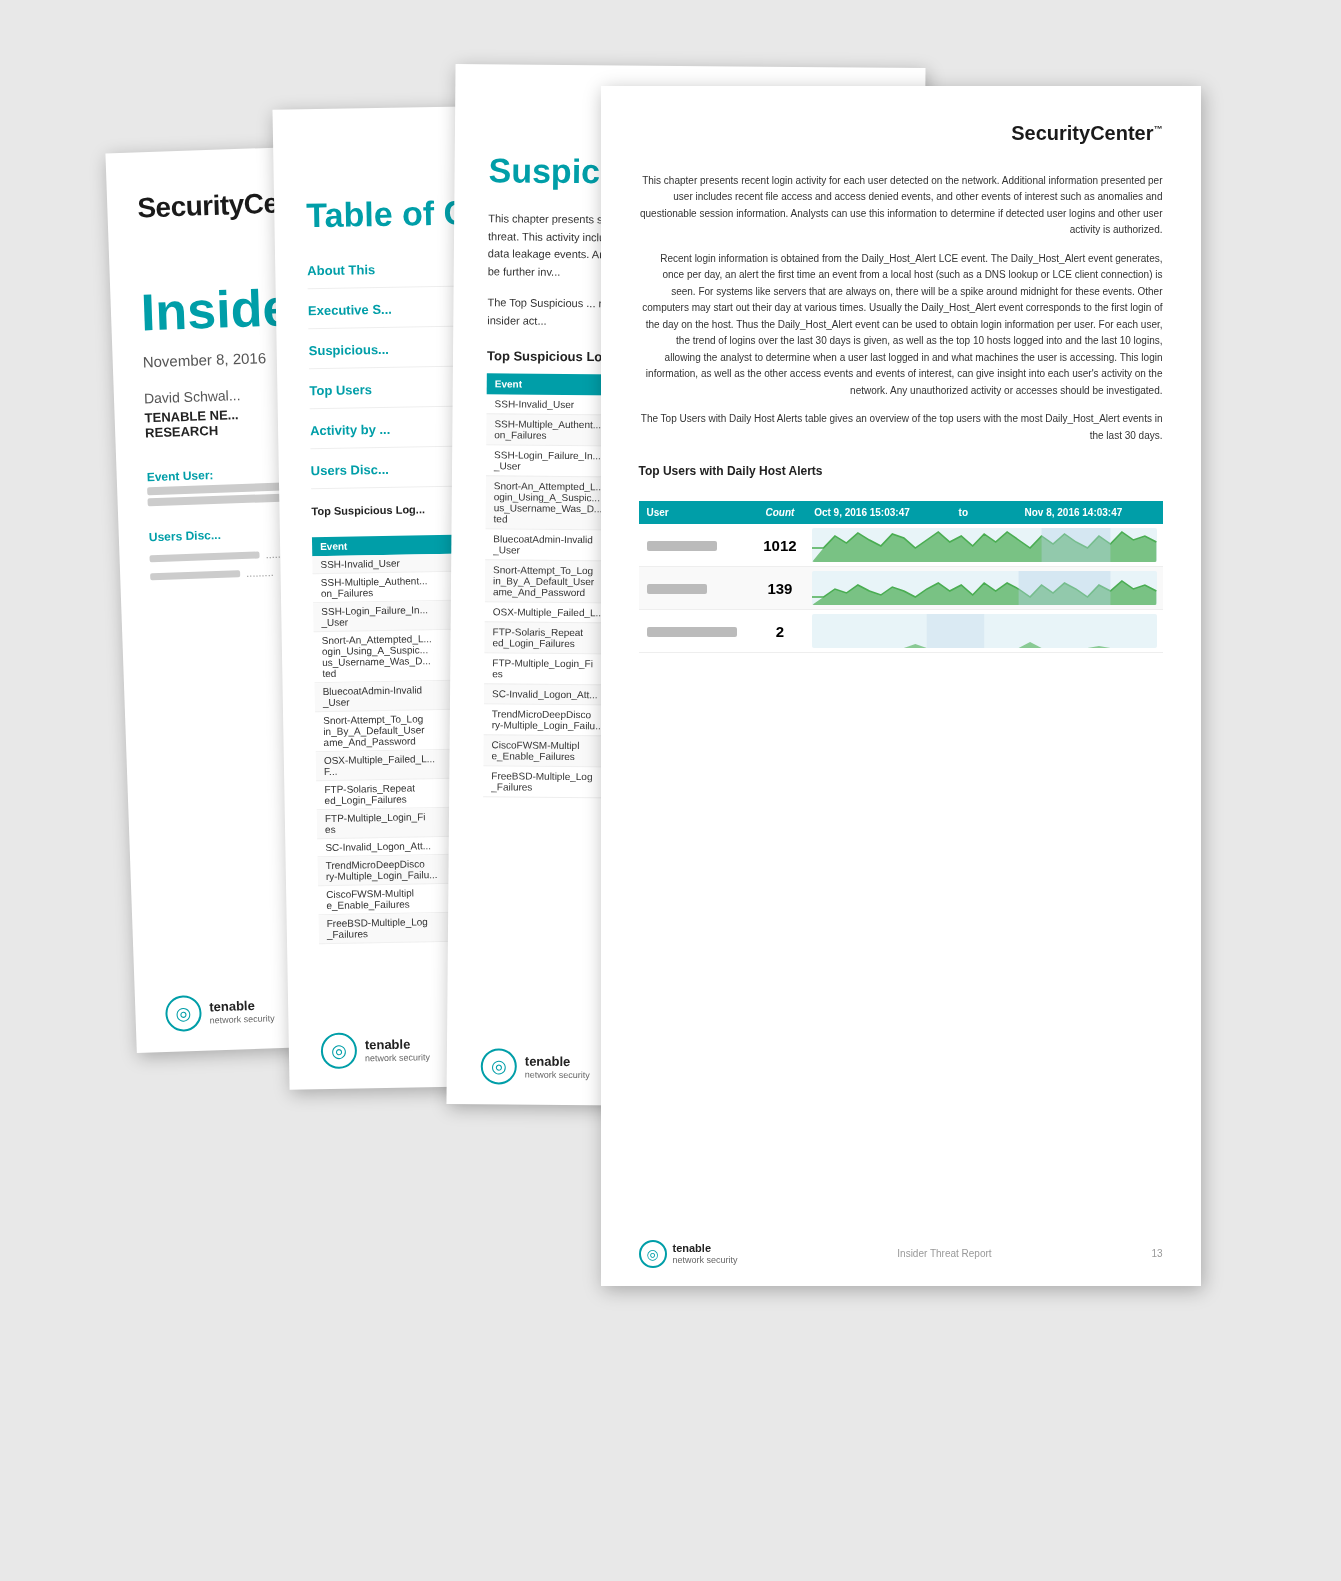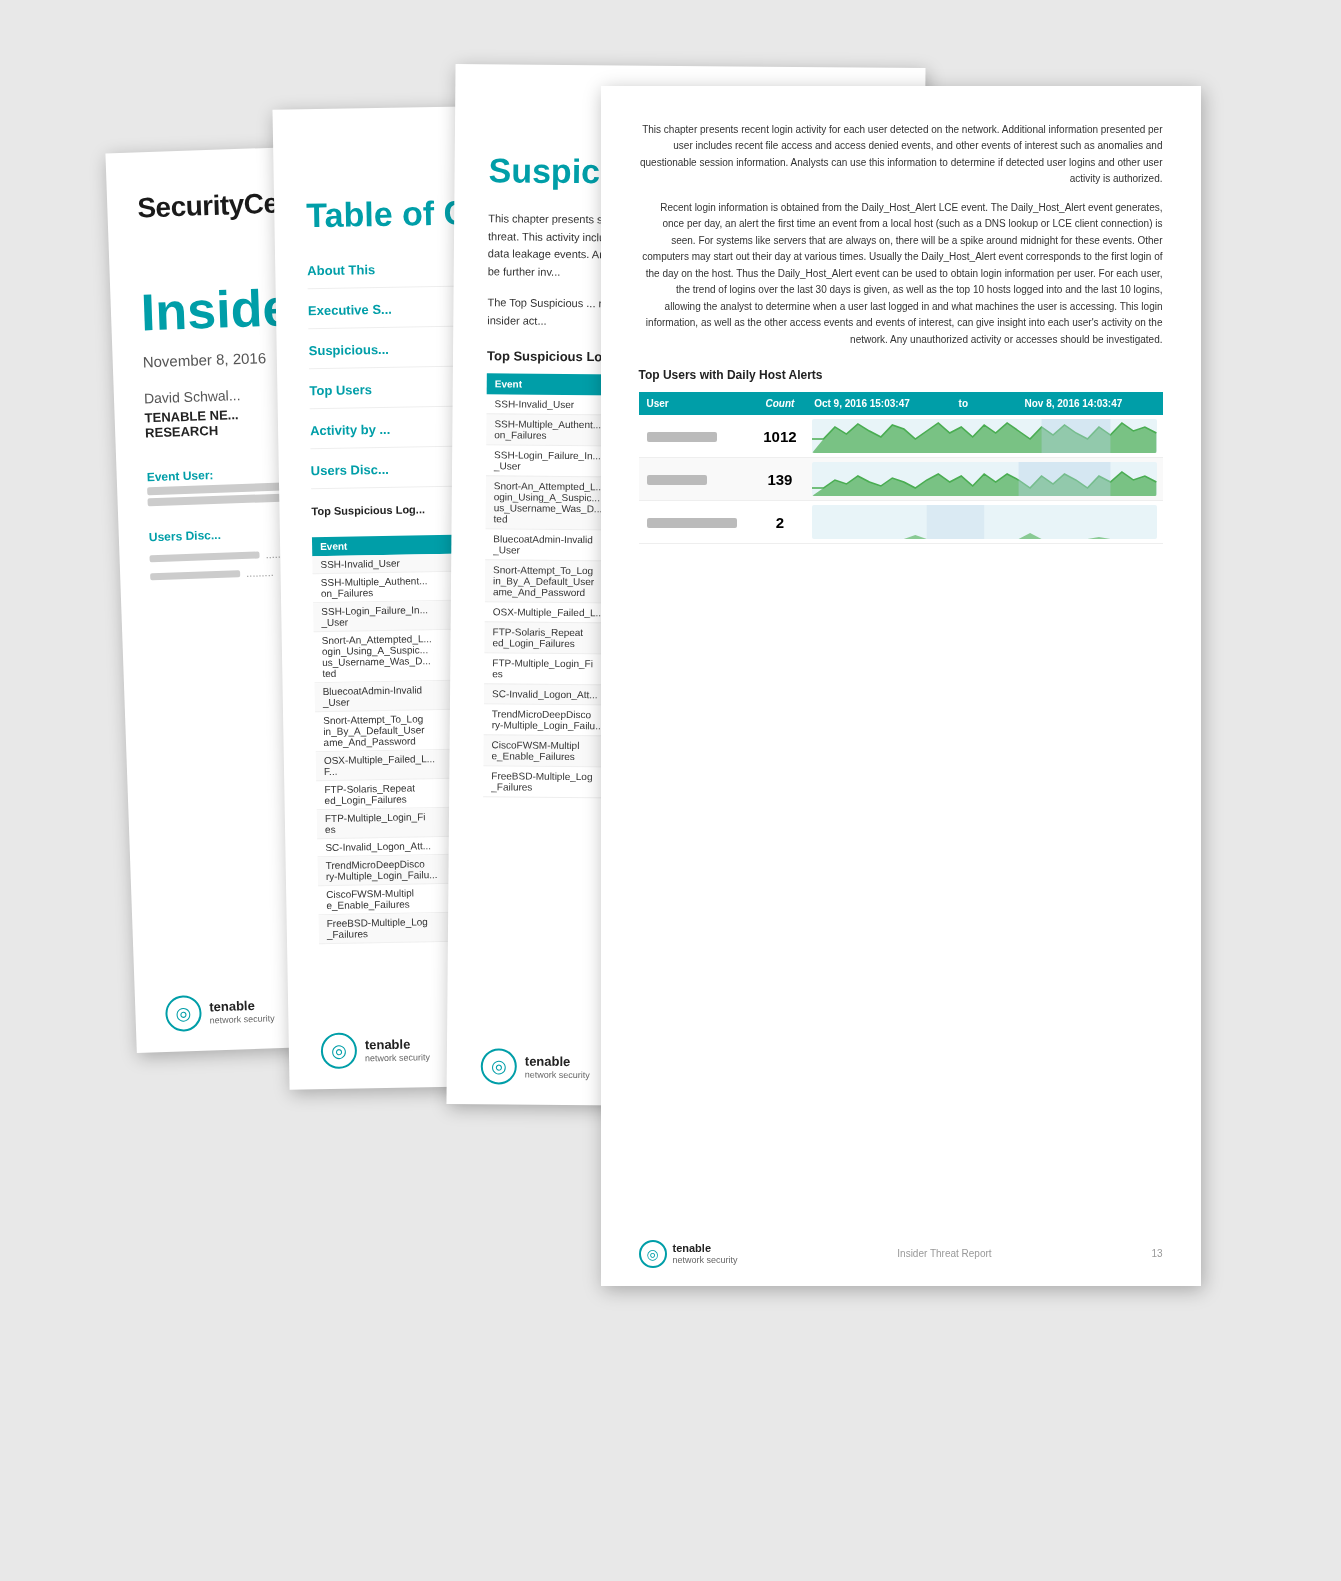--- a/index.html
+++ b/index.html
@@ -320,21 +320,21 @@
       color: #333;
       line-height: 1.65;
       margin-bottom: 12px;
       text-align: right;
     }
 
     .page-activity .act-section-head {
       font-size: 12px;
       font-weight: 700;
       color: #222;
-      margin-bottom: 10px;
+      margin-bottom: 23px;
       margin-top: 20px;
     }
 
     
     .act-table {
       width: 100%;
       border-collapse: collapse;
       font-size: 10px;
       margin-top: 8px;
     }
@@ -567,24 +567,28 @@
     <div class="susp-tenable">
       <div class="tenable-circle">◎</div>
       <div>
         <div class="tenable-text">tenable</div>
         <div class="tenable-sub">network security</div>
       </div>
     </div>
   </div>
 
   <div class="page page-activity">
+    <div class="sc-logo-sm">
+      <span>SecurityCenter</span><sup>™</sup>
+    </div>
 
 
     <div class="act-body">This chapter presents recent login activity for each user detected on the network. Additional information presented per user includes recent file access and access denied events, and other events of interest such as anomalies and questionable session information. Analysts can use this information to determine if detected user logins and other user activity is authorized.</div>
     <div class="act-body">Recent login information is obtained from the Daily_Host_Alert LCE event. The Daily_Host_Alert event generates, once per day, an alert the first time an event from a local host (such as a DNS lookup or LCE client connection) is seen. For systems like servers that are always on, there will be a spike around midnight for these events. Other computers may start out their day at various times. Usually the Daily_Host_Alert event corresponds to the first login of the day on the host. Thus the Daily_Host_Alert event can be used to obtain login information per user. For each user, the trend of logins over the last 30 days is given, as well as the top 10 hosts logged into and the last 10 logins, allowing the analyst to determine when a user last logged in and what machines the user is accessing. This login information, as well as the other access events and events of interest, can give insight into each user's activity on the network. Any unauthorized activity or accesses should be investigated.</div>
+    <div class="act-body">The Top Users with Daily Host Alerts table gives an overview of the top users with the most Daily_Host_Alert events in the last 30 days.</div>
 
     <div class="act-section-head">Top Users with Daily Host Alerts</div>
 
     <table class="act-table">
       <thead>
         <tr>
           <th style="width:22%;">User</th>
           <th class="center" style="width:10%;font-style:italic;">Count</th>
           <th style="width:26%;">Oct 9, 2016 15:03:47</th>
           <th class="center" style="width:8%;">to</th>

